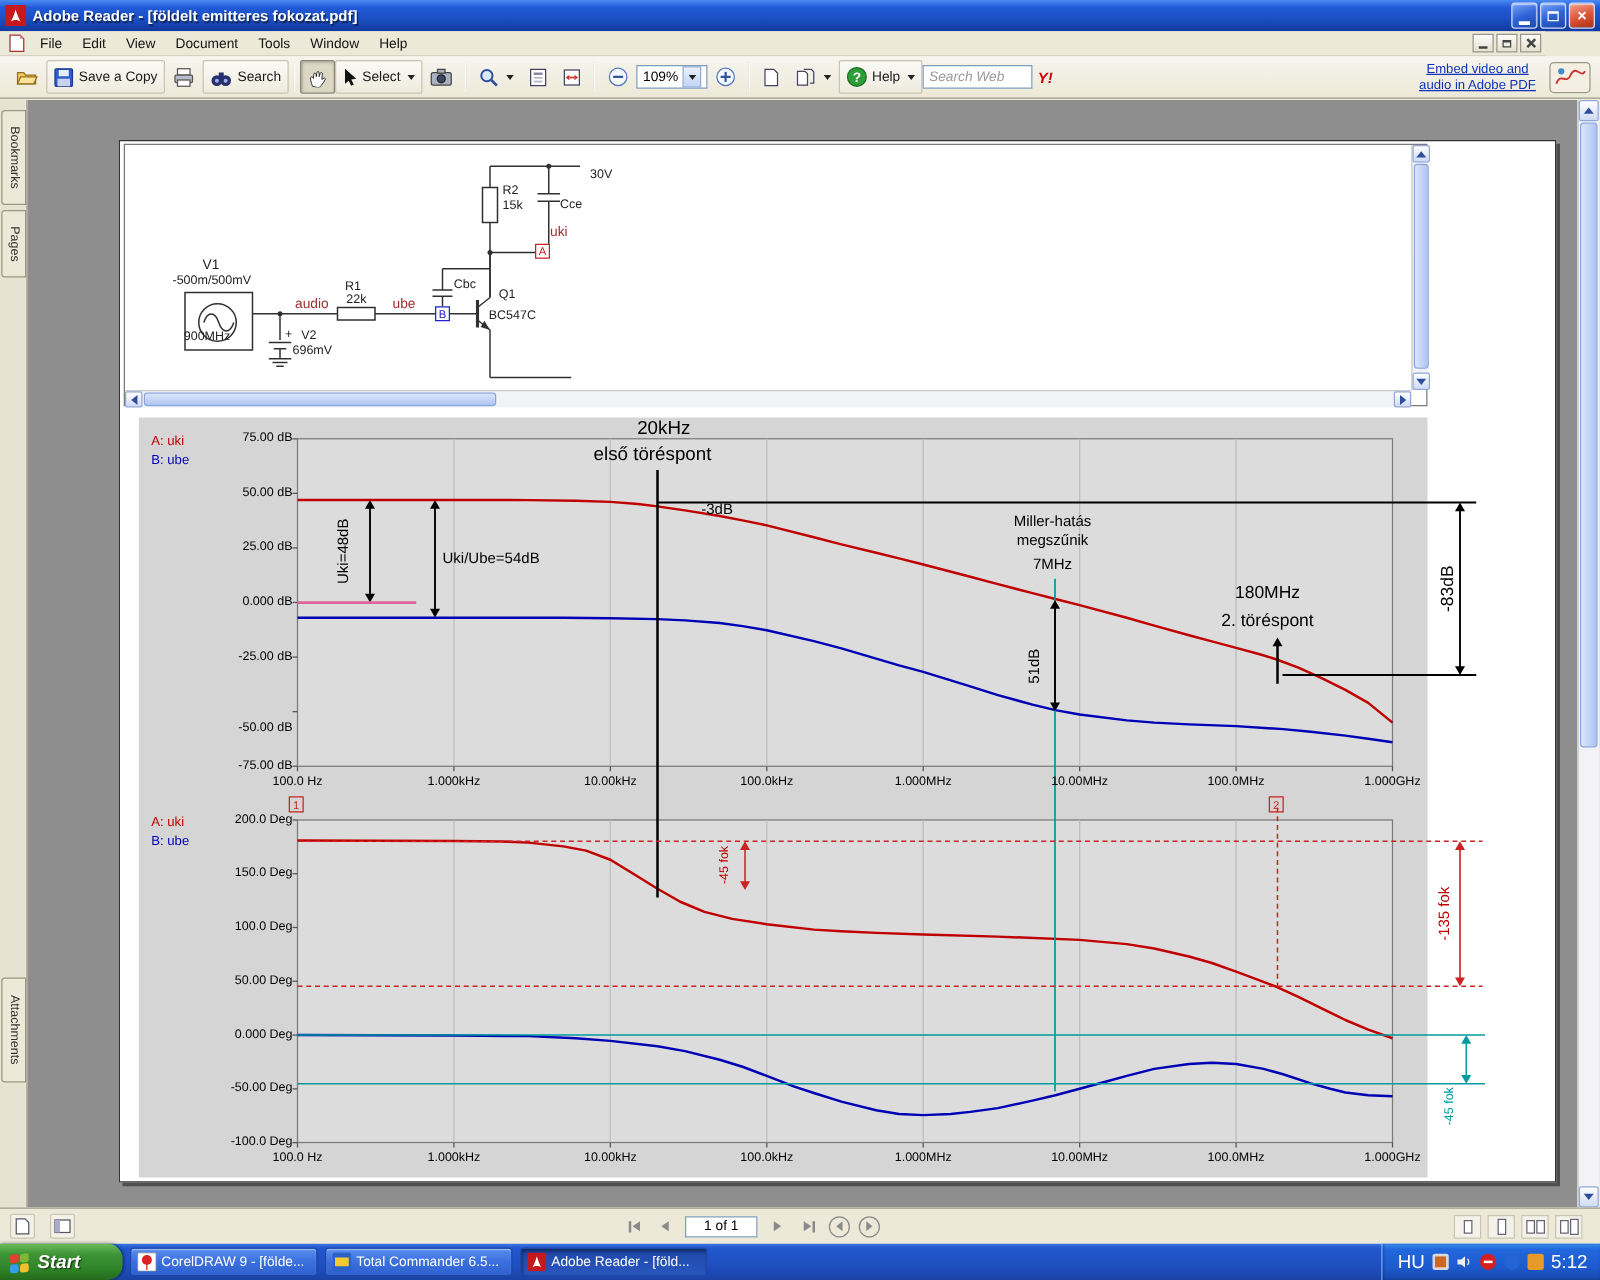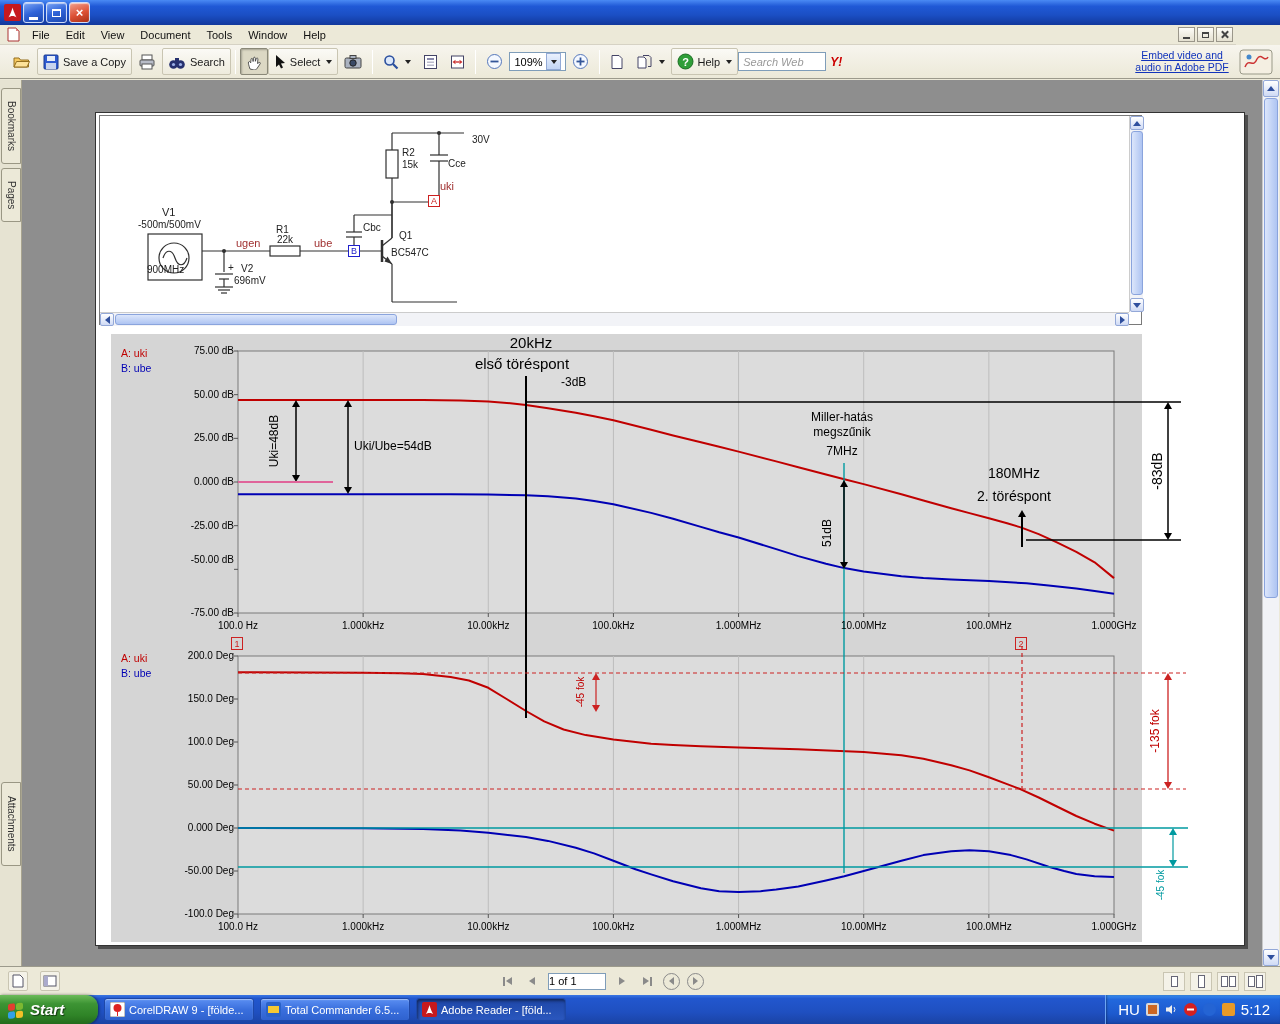--- a/index.html
+++ b/index.html
@@ -28,21 +28,21 @@
 .tbtn{display:flex;align-items:center;gap:4px;height:27px;padding:0 5px;border:1px solid #c9c5b2;border-radius:2px;font-size:11px;color:#1a1a1a;background:linear-gradient(180deg,#fbfaf6,#eeebdd)}
 .tbtn.flat{border-color:transparent;background:transparent}
 .tbtn.pressed{border:1px solid #8a8878;background:#dcd8c4;box-shadow:inset 1px 1px 2px rgba(0,0,0,.25)}
 .tsep{width:1px;height:24px;background:#b9b5a3;border-right:1px solid #fff;margin:0 4px}
 .dd{width:0;height:0;border-left:3px solid transparent;border-right:3px solid transparent;border-top:4px solid #222;margin-left:2px}
 .combo{display:flex;align-items:center;border:1px solid #7f9db9;background:#fff;height:19px;padding:0 4px;font-size:11px}
 .dd-btn{width:15px;height:17px;background:linear-gradient(180deg,#eaf1fd,#c2d5f4);border:1px solid #93aad6;margin-left:3px;display:flex;align-items:center;justify-content:center}
 #searchweb{width:88px;height:19px;border:1px solid #7f9db9;font-size:11px;padding:0 4px;font-family:"Liberation Sans",sans-serif}
 #searchweb::placeholder{color:#999;font-style:italic}
 #yahoo{color:#c00;font-weight:bold;font-style:italic;font-size:12px;margin-left:4px}
-#embed-wrap{margin-left:auto;display:flex;align-items:flex-start;gap:4px}
+#embed-wrap{margin-left:auto;display:flex;align-items:center;gap:4px}
 #embed-link{width:106px;font-size:10.5px;color:#1133bb;text-decoration:underline;text-align:center;line-height:1.2}
 
 #tabstrip{left:0;top:80px;width:22px;height:886px;background:#e6e3d2;border-right:1px solid #a8a490}
 .vtab{position:absolute;left:1px;width:20px;background:#ece9d8;border:1px solid #9a9784;border-radius:3px 0 0 3px;writing-mode:vertical-rl;font-size:10px;color:#333;display:flex;align-items:center;justify-content:center;padding:7px 0}
 #docarea{left:22px;top:80px;width:1240px;height:886px;background:#8e8e8e;overflow:hidden}
 #splitter-arrow{width:0;height:0;border-top:5px solid transparent;border-bottom:5px solid transparent;border-left:7px solid #111}
 #page{left:73px;top:32px;width:1150px;height:834px;background:#fff;border:1px solid #333;box-shadow:3px 3px 0 rgba(0,0,0,.45)}
 
 #vscroll{left:1262px;top:80px;width:17px;height:886px;background:#f2f3f7;border-left:1px solid #c8c8c8}
 .sb-btn{position:absolute;background:linear-gradient(180deg,#ffffff,#cfdaf5);border:1px solid #93a8d8;border-radius:2px;display:flex;align-items:center;justify-content:center}
@@ -70,21 +70,21 @@
 .red{color:#c00000}.blue{color:#0000b4}.cyan{color:#009aa0}
 .big15{font-size:15px}.mid14{font-size:14px}.s10{font-size:10px}
 .curbox{position:absolute;width:12px;height:13px;border:1px solid #cc2222;color:#cc2222;font-size:9px;line-height:12px;text-align:center}
 
 #readerstatus{left:0;top:966px;width:1280px;height:29px;background:#ece9d8;border-top:1px solid #9c9a8c}
 .st-icon{width:20px;height:20px;border:1px solid #c9c5b2;border-radius:2px;background:#f4f2e8;display:flex;align-items:center;justify-content:center}
 .navbtn{width:18px;height:18px;display:flex;align-items:center;justify-content:center;gap:1px}
 .g-tl{width:0;height:0;border-top:4px solid transparent;border-bottom:4px solid transparent;border-right:6px solid #8a8a8a}
 .g-tr{width:0;height:0;border-top:4px solid transparent;border-bottom:4px solid transparent;border-left:6px solid #8a8a8a}
 .g-bar{width:2px;height:9px;background:#8a8a8a}
-.pagebox{width:58px;height:17px;background:#fff;border:1px solid #7f9db9;font-size:11px;display:flex;align-items:center;}
+.pagebox{width:58px;height:17px;background:#fff;border:1px solid #7f9db9;font-size:11px;display:flex;align-items:center;justify-content:center}
 .roundbtn{width:17px;height:17px;border:1.5px solid #8a8a8a;border-radius:50%;display:flex;align-items:center;justify-content:center}
 .lay-btn{width:22px;height:19px;border:1px solid #c9c5b2;background:#f4f2e8;display:flex;align-items:center;justify-content:center;gap:1px}
 .lay-pg{width:7px;height:11px;background:#fff;border:1px solid #667}
 
 #taskbar{left:0;top:995px;width:1280px;height:29px;background:linear-gradient(180deg,#3b77e4 0%,#2257ce 12%,#1f4fc0 60%,#1a43a4 100%);display:flex;align-items:center}
 #startbtn{width:98px;height:29px;border-radius:0 12px 12px 0;background:linear-gradient(180deg,#6cbb5a 0%,#3d9434 30%,#2f8427 70%,#236b1c 100%);display:flex;align-items:center;padding:0 10px 0 6px;gap:4px;box-shadow:1px 0 3px rgba(0,0,0,.5)}
 #startbtn span{color:#fff;font-size:15px;font-weight:bold;font-style:italic;text-shadow:1px 1px 1px rgba(0,0,0,.6)}
 .taskbtn{width:150px;height:23px;margin-left:6px;border-radius:3px;background:linear-gradient(180deg,#5a8ef2,#3a6fdd 50%,#2f62cf);border:1px solid #1e48a8;display:flex;align-items:center;gap:4px;padding:0 5px;color:#fff;font-size:11px;white-space:nowrap;overflow:hidden;box-shadow:inset 0 1px 1px rgba(255,255,255,.45)}
 .taskbtn.active{background:linear-gradient(180deg,#1e47a8,#2a57be);box-shadow:inset 1px 2px 3px rgba(0,0,0,.45)}
 #tray{margin-left:auto;height:29px;display:flex;align-items:center;gap:6px;padding:0 10px 0 12px;background:linear-gradient(180deg,#3b8ff0 0%,#2268dd 15%,#1d5ace 65%,#1747ab 100%);border-left:1px solid #6ea6f3;box-shadow:inset 1px 0 2px rgba(0,0,0,.3)}
@@ -94,20 +94,21 @@
 </head>
 <body>
 
 <div id="root">
 
   <div id="titlebar" class="abs">
     <svg width="17" height="17">
         <rect width="17" height="17" rx="2" fill="#c6191e"></rect>
         <path d="M4.5,13.5 C7,9 8,5.5 8.5,3.5 9,5.5 10.3,9 12.5,13.5 10.5,11.5 6.5,11.5 4.5,13.5z" fill="#fff"></path>
       </svg>
+    <span id="title-text">Adobe Reader - [földelt emitteres fokozat.pdf]</span>
     <div class="wbtn">
         <span class="glyph-min"></span>
       </div>
     <div class="wbtn">
         <span class="glyph-max"></span>
       </div>
     <div class="wbtn close">
         <span>×</span>
       </div>
   </div>
@@ -323,21 +324,21 @@
           <g fill="#303030">
             <circle cx="339" cy="17" r="2"></circle>
             <circle cx="124" cy="135" r="2"></circle>
             <circle cx="292" cy="86" r="2"></circle>
             <polygon points="292,148 284.5,145.5 287.5,140.5"></polygon>
           </g>
         </svg>
         <span class="cirlab big" style="left:62px;top:90px">V1</span>
         <span class="cirlab" style="left:38px;top:103px">-500m/500mV</span>
         <span class="cirlab" style="left:47px;top:148px">900MHz</span>
-        <span class="cirlab big cred" style="left:136px;top:121px">ugen</span>
+        <span class="cirlab big cred" style="left:136px;top:121px">audio</span>
         <span class="cirlab" style="left:176px;top:108px">R1</span>
         <span class="cirlab" style="left:177px;top:118px">22k</span>
         <span class="cirlab big cred" style="left:214px;top:121px">ube</span>
         <span class="cirlab" style="left:263px;top:106px">Cbc</span>
         <span class="nodebox" style="left:248px;top:129px;border-color:#2020cc;color:#2020cc">B</span>
         <span class="cirlab" style="left:299px;top:114px">Q1</span>
         <span class="cirlab" style="left:291px;top:131px">BC547C</span>
         <span class="cirlab" style="left:302px;top:31px">R2</span>
         <span class="cirlab" style="left:302px;top:43px">15k</span>
         <span class="cirlab" style="left:348px;top:42px">Cce</span>
@@ -455,21 +456,21 @@
             <polygon points="1062,533 1058,526 1066,526" fill="#009aa0"></polygon>
           </svg>
 
         <span class="clab red" style="left:10px;top:13px;font-size:10.5px">A: uki</span>
         <span class="clab blue" style="left:10px;top:28px;font-size:10.5px">B: ube</span>
         <span class="clab red" style="left:10px;top:318px;font-size:10.5px">A: uki</span>
         <span class="clab blue" style="left:10px;top:333px;font-size:10.5px">B: ube</span>
 
         <span class="clab ctr big15" style="left:420px;top:0">20kHz</span>
         <span class="clab ctr big15" style="left:411px;top:21px">első töréspont</span>
-        <span class="clab" style="left:450px;top:41px">-3dB</span>
+        <span class="clab" style="left:450px;top:66px">-3dB</span>
         <span class="clab rotc" style="left:163px;top:107px">Uki=48dB</span>
         <span class="clab" style="left:243px;top:105px">Uki/Ube=54dB</span>
         <span class="clab ctr" style="left:731px;top:76px">Miller-hatás</span>
         <span class="clab ctr" style="left:731px;top:91px">megszűnik</span>
         <span class="clab ctr" style="left:731px;top:110px">7MHz</span>
         <span class="clab rotc" style="left:716px;top:199px">51dB</span>
         <span class="clab ctr mid14" style="left:903px;top:131px">180MHz</span>
         <span class="clab ctr mid14" style="left:903px;top:154px">2. töréspont</span>
         <span class="clab rotc mid14" style="left:1046px;top:137px">-83dB</span>
         <span class="curbox" style="left:120px;top:303px">1</span>
@@ -484,21 +485,21 @@
           <span class="clab ctick ctr" style="left: 502.429px; top: 286px;">100.0kHz</span>
           <span class="clab ctick ctr" style="left: 627.571px; top: 286px;">1.000MHz</span>
           <span class="clab ctick ctr" style="left: 752.714px; top: 286px;">10.00MHz</span>
           <span class="clab ctick ctr" style="left: 877.857px; top: 286px;">100.0MHz</span>
           <span class="clab ctick ctr" style="left: 1003px; top: 286px;">1.000GHz</span>
           <span class="clab ctick yt" style="left: 55px; top: 11px;">75.00 dB</span>
           <span class="clab ctick yt" style="left: 55px; top: 54.6667px;">50.00 dB</span>
           <span class="clab ctick yt" style="left: 55px; top: 98.3333px;">25.00 dB</span>
           <span class="clab ctick yt" style="left: 55px; top: 142px;">0.000 dB</span>
           <span class="clab ctick yt" style="left: 55px; top: 185.667px;">-25.00 dB</span>
-          <span class="clab ctick yt" style="left: 55px; top: 220px;">-50.00 dB</span>
+          <span class="clab ctick yt" style="left: 55px; top: 243px;">-50.00 dB</span>
           <span class="clab ctick yt" style="left: 55px; top: 273px;">-75.00 dB</span>
           <span class="clab ctick ctr" style="left: 127px; top: 587px;">100.0 Hz</span>
           <span class="clab ctick ctr" style="left: 252.143px; top: 587px;">1.000kHz</span>
           <span class="clab ctick ctr" style="left: 377.286px; top: 587px;">10.00kHz</span>
           <span class="clab ctick ctr" style="left: 502.429px; top: 587px;">100.0kHz</span>
           <span class="clab ctick ctr" style="left: 627.571px; top: 587px;">1.000MHz</span>
           <span class="clab ctick ctr" style="left: 752.714px; top: 587px;">10.00MHz</span>
           <span class="clab ctick ctr" style="left: 877.857px; top: 587px;">100.0MHz</span>
           <span class="clab ctick ctr" style="left: 1003px; top: 587px;">1.000GHz</span>
           <span class="clab ctick yt" style="left: 55px; top: 316px;">200.0 Deg</span>

